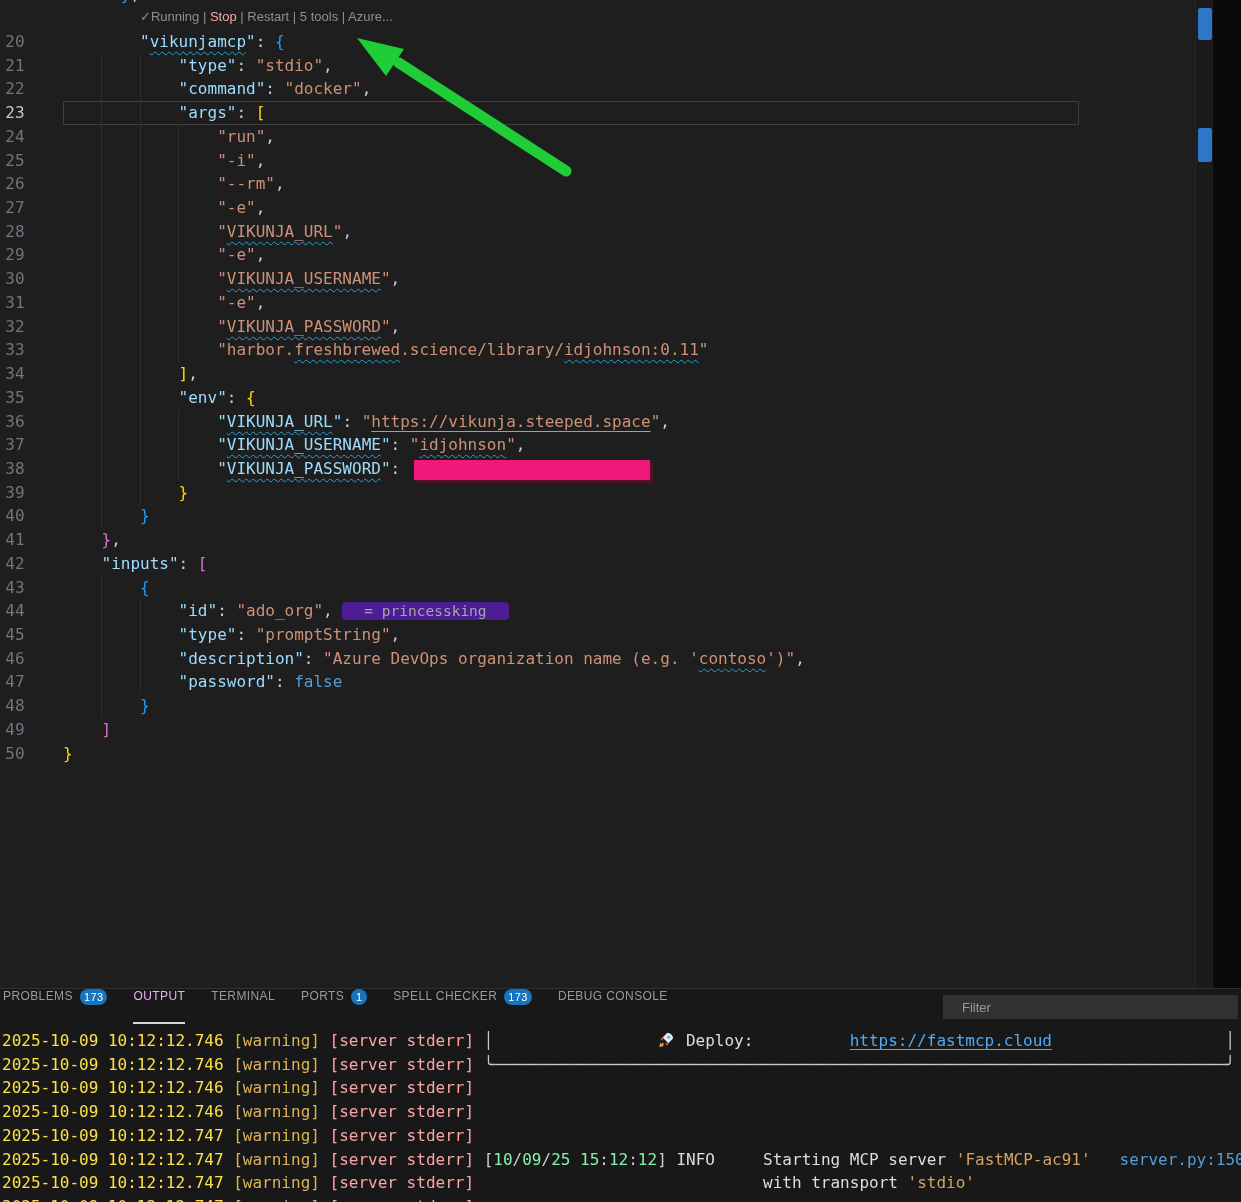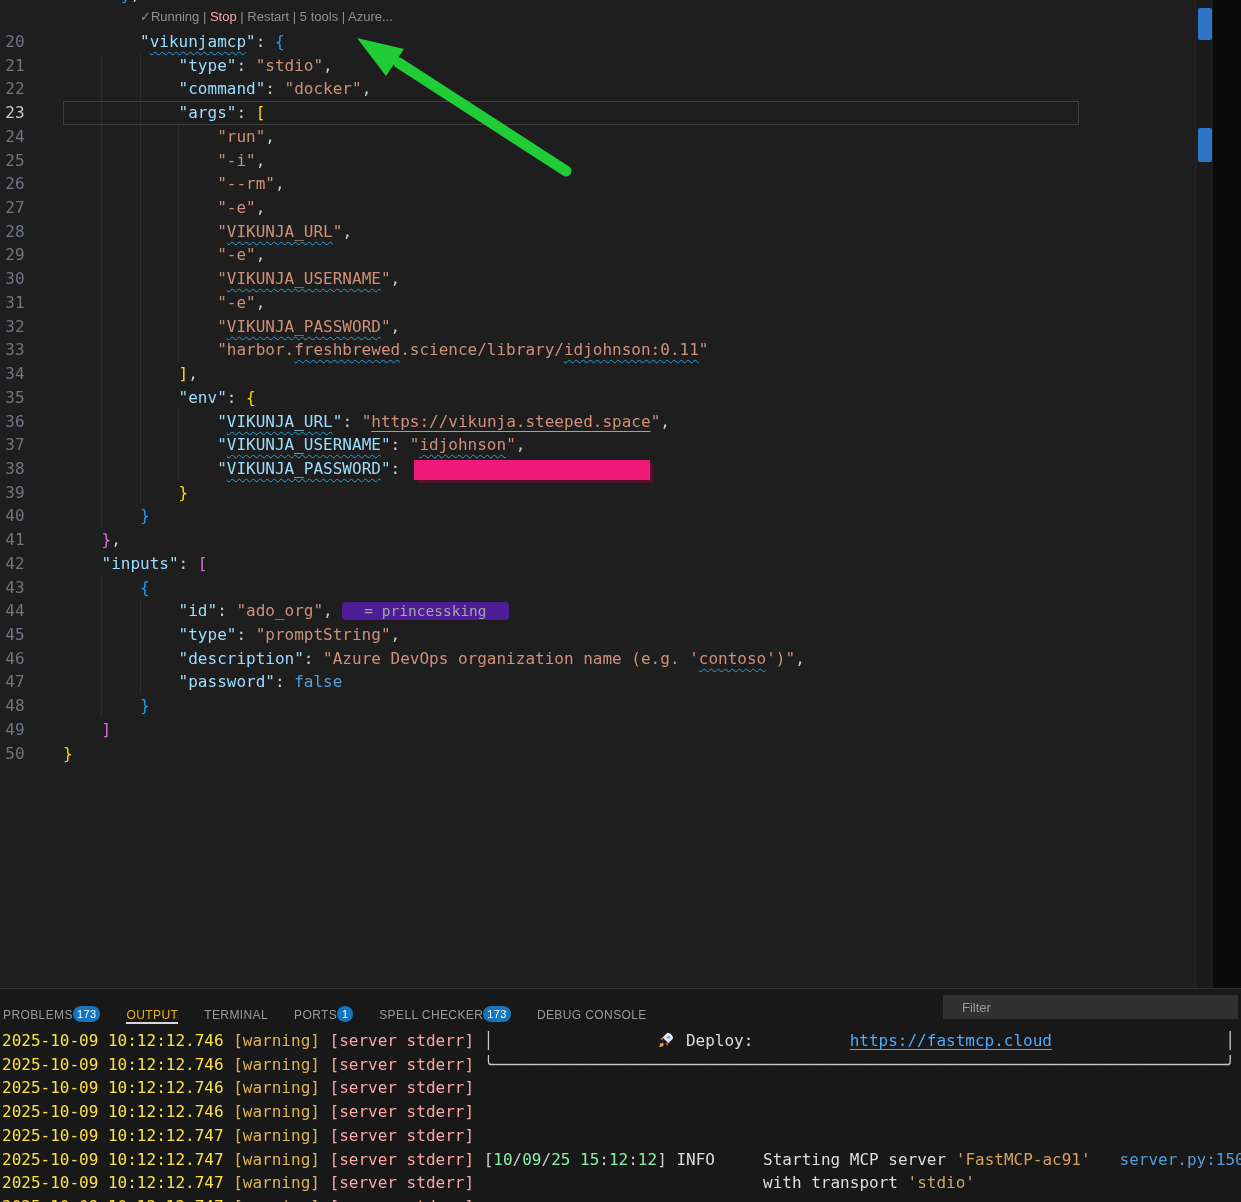--- a/index.html
+++ b/index.html
@@ -41,23 +41,23 @@
 
   .rail{position:absolute;left:1195px;top:0;width:18px;height:988px;background:#1b1b1b;border-left:1px solid #262626}
   .mark{position:absolute;left:2px;width:14px;background:#2e77c8;border-radius:2px}
   .m1{top:8px;height:32px}
   .m2{top:128px;height:34px}
   .blackstrip{position:absolute;left:1213px;top:0;width:28px;height:988px;background:#0a0a0a}
 
   
   .panel{position:absolute;left:0;top:988px;width:1241px;height:214px;background:#181818;border-top:1px solid #303030}
   .tabbar{position:relative;height:35px;display:flex;align-items:center;font-family:"Liberation Sans",sans-serif}
-  .ptab{display:flex;align-items:flex-end;margin:0 13px;height:100%;color:#9a9a9a;font-size:12px;letter-spacing:.4px;border-bottom:2px solid transparent;cursor:pointer}
+  .ptab{display:flex;align-items:flex-start;gap:7px;margin:0 13px;height:100%;color:#9a9a9a;font-size:12px;letter-spacing:.4px;border-bottom:2px solid transparent;cursor:pointer}
   .ptab:first-child{margin-left:3px}
-  .ptab.active{color:#eab308;border-bottom:2px solid #d7d7d7}
+  .ptab.active{color:#f0abfc;border-bottom:2px solid #d7d7d7}
   .pbadge{background:#1675be;color:#fff;font-size:11px;line-height:16px;min-width:16px;height:16px;border-radius:9px;text-align:center;padding:0 4px}
   .filter{position:absolute;right:3px;top:6px;width:295px;height:24px;background:#313131;border:none;outline:none;color:#cccccc;font:13px "Liberation Sans",sans-serif;padding:0 19px}
   .filter::placeholder{color:#9a9a9a}
 
   .logarea{position:absolute;left:2px;top:40px;right:0;bottom:0;overflow:hidden;font-size:16px}
   .lrow{height:23.73px;line-height:23.73px;white-space:pre}
   .ts{color:#fde047}
   .warn{color:#dcb457}
   .src{color:#fca5a5}
   .pl{color:#cccccc}

